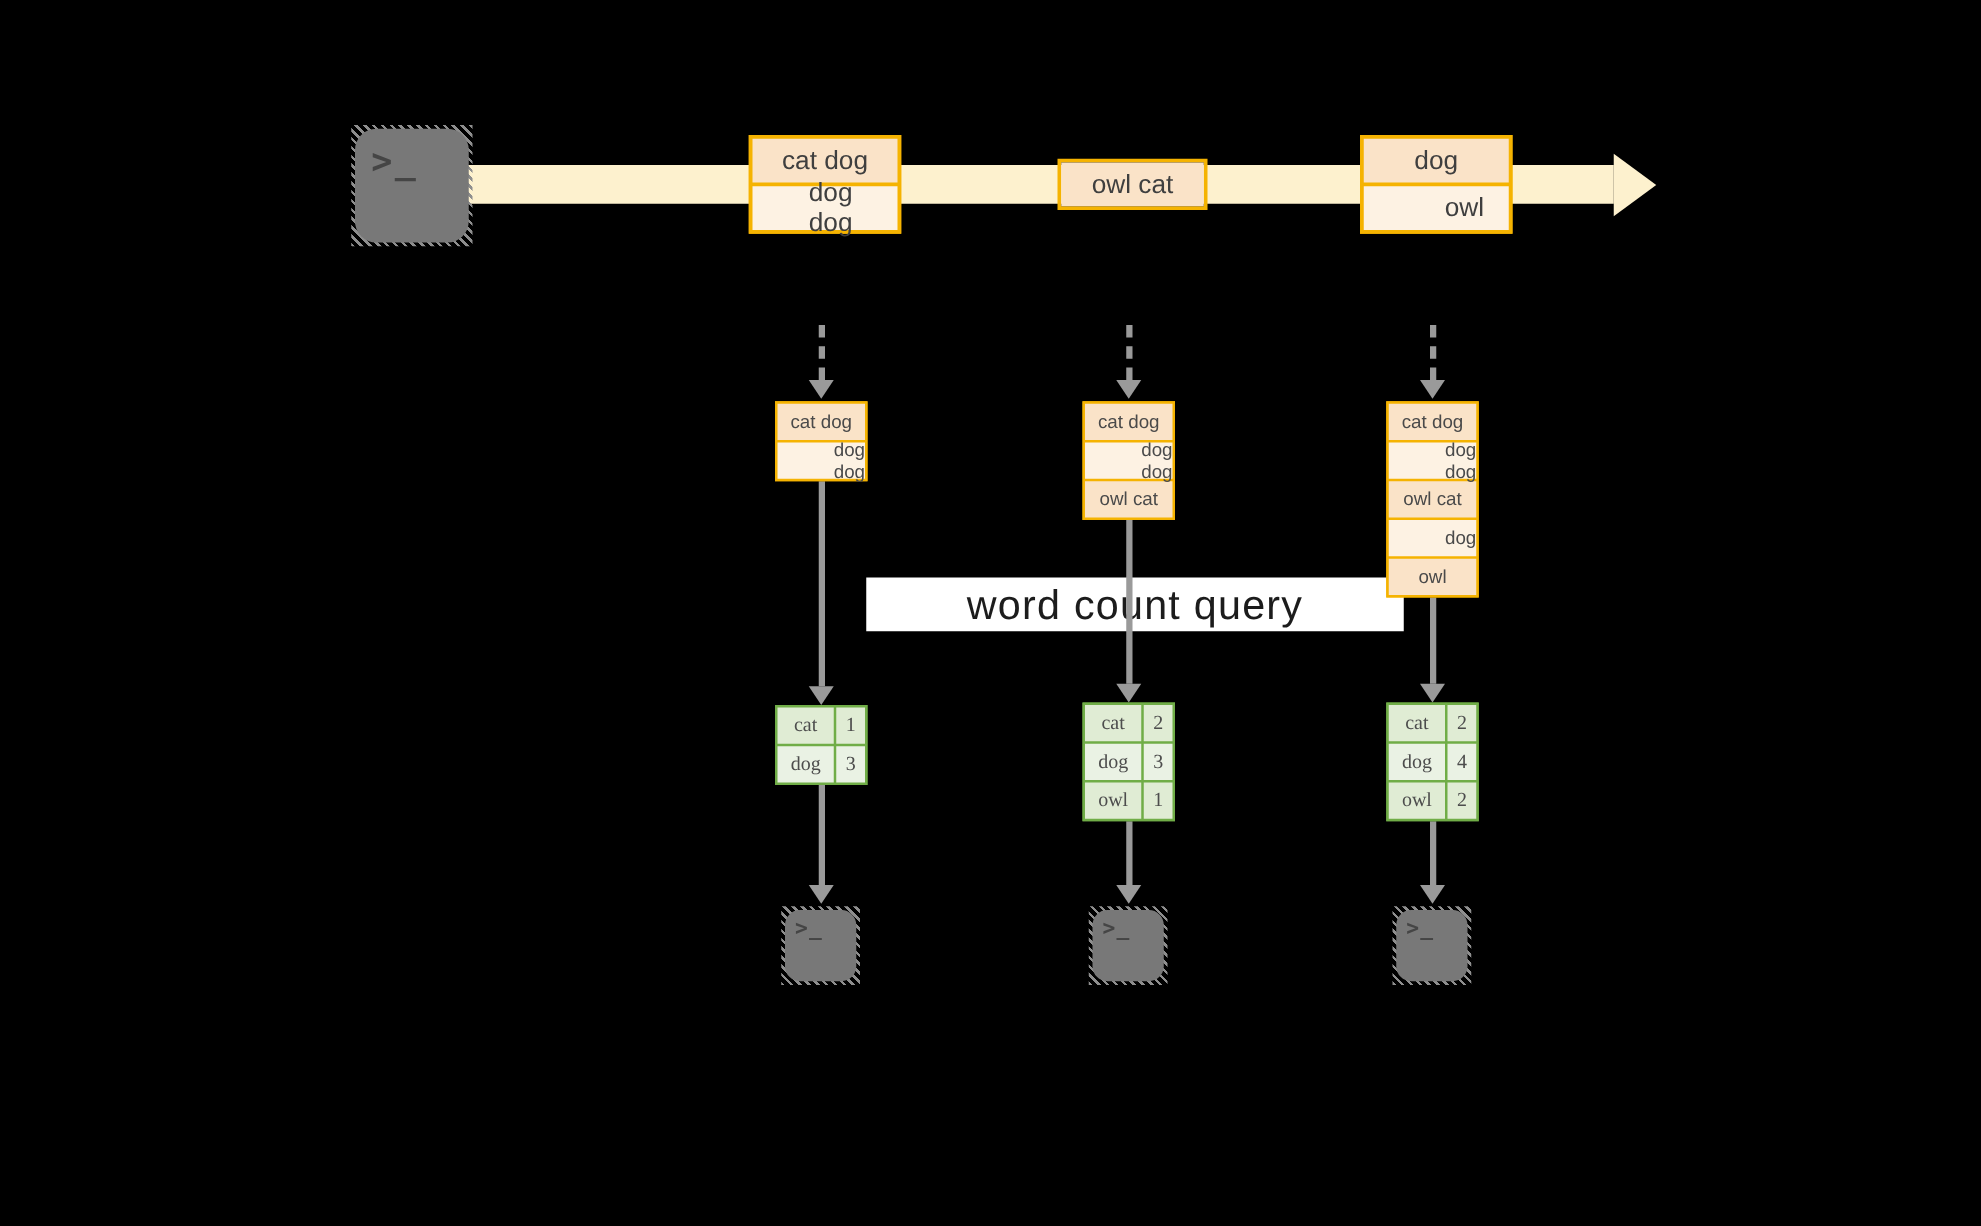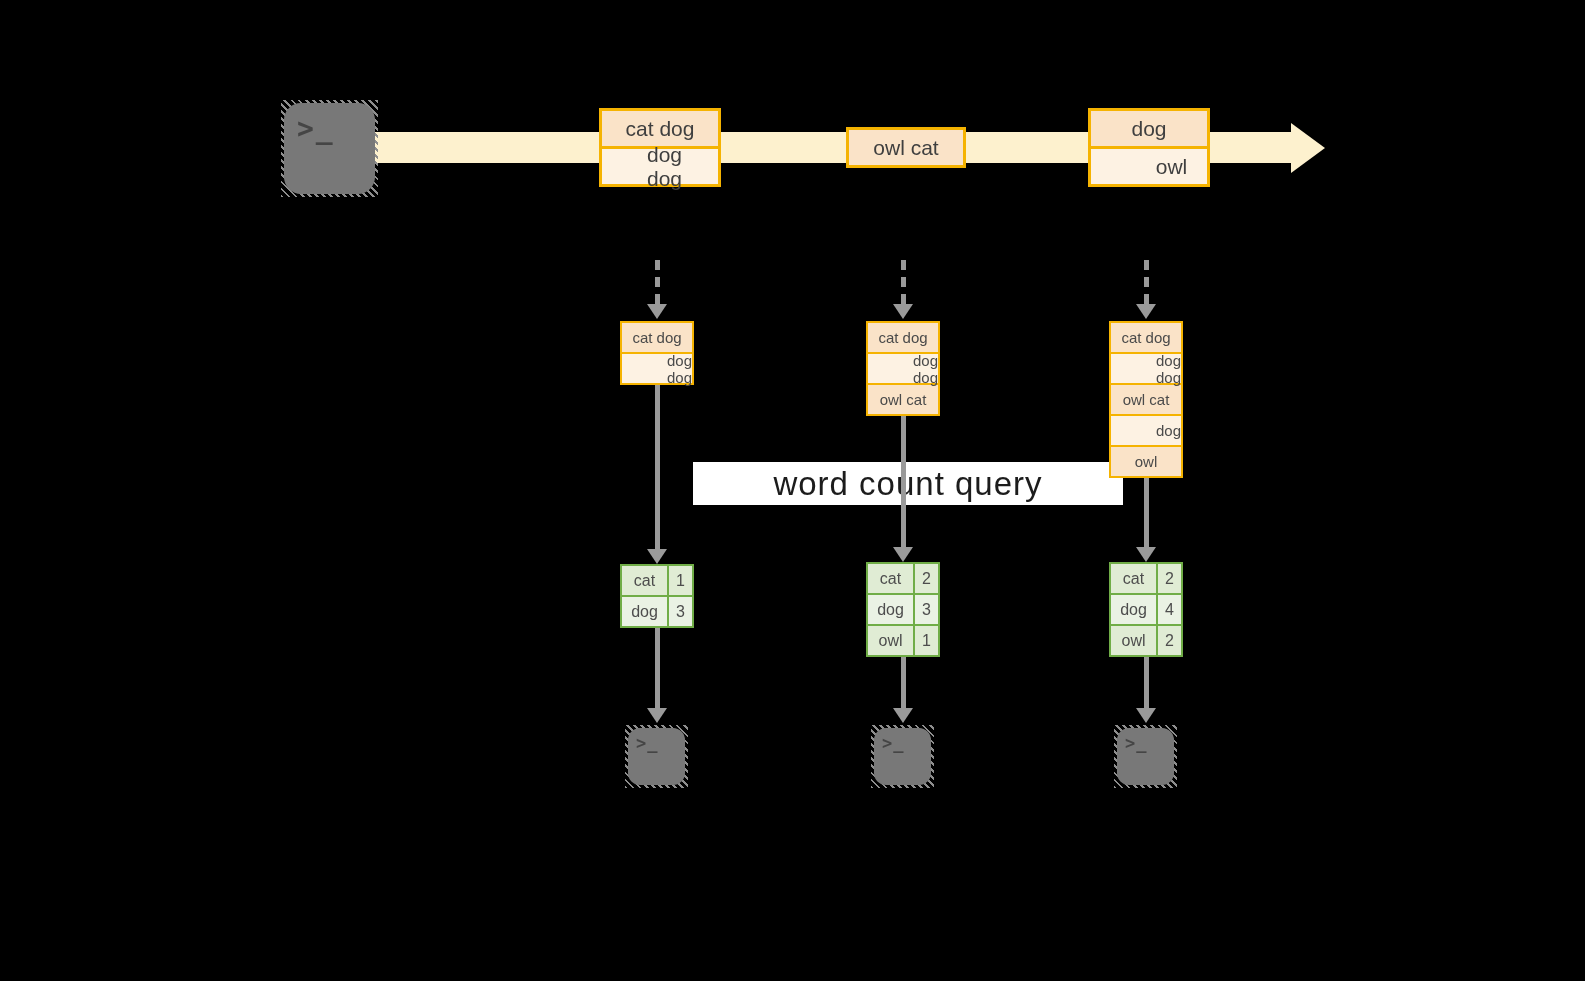--- a/index.html
+++ b/index.html
@@ -36,21 +36,21 @@
     font-size:15px;color:#4A4A4A;}
   .stack .cell + .cell{margin-top:2px;}
   
   .query-band{position:absolute;left:693px;top:462px;width:430px;height:43px;background:#FFFFFF;z-index:1;
     display:flex;align-items:center;justify-content:center;}
   .query-band span{font-size:33px;font-weight:300;color:#1C1C1C;letter-spacing:1px;}
   
   .vline{position:absolute;width:5px;background:#9A9A9A;z-index:2;}
   
   .gtable{position:absolute;width:74px;z-index:3;border:2px solid #70AD47;background:#70AD47;box-sizing:border-box;}
-  .grow{display:flex;}
+  .grow{display:flex;font-family:Liberation Serif, serif;}
   .grow + .grow{margin-top:2px;}
   .grow .w{width:45px;height:29px;margin-right:2px;display:flex;align-items:center;justify-content:center;
     font-size:16px;color:#4D4D4D;}
   .grow .c{width:23px;height:29px;display:flex;align-items:center;justify-content:center;
     font-size:16px;color:#4D4D4D;}
   .gfill-dark{background:#E0ECD4;}
   .gfill-light{background:#EAF2E4;}
 </style>
 </head>
 <body>

